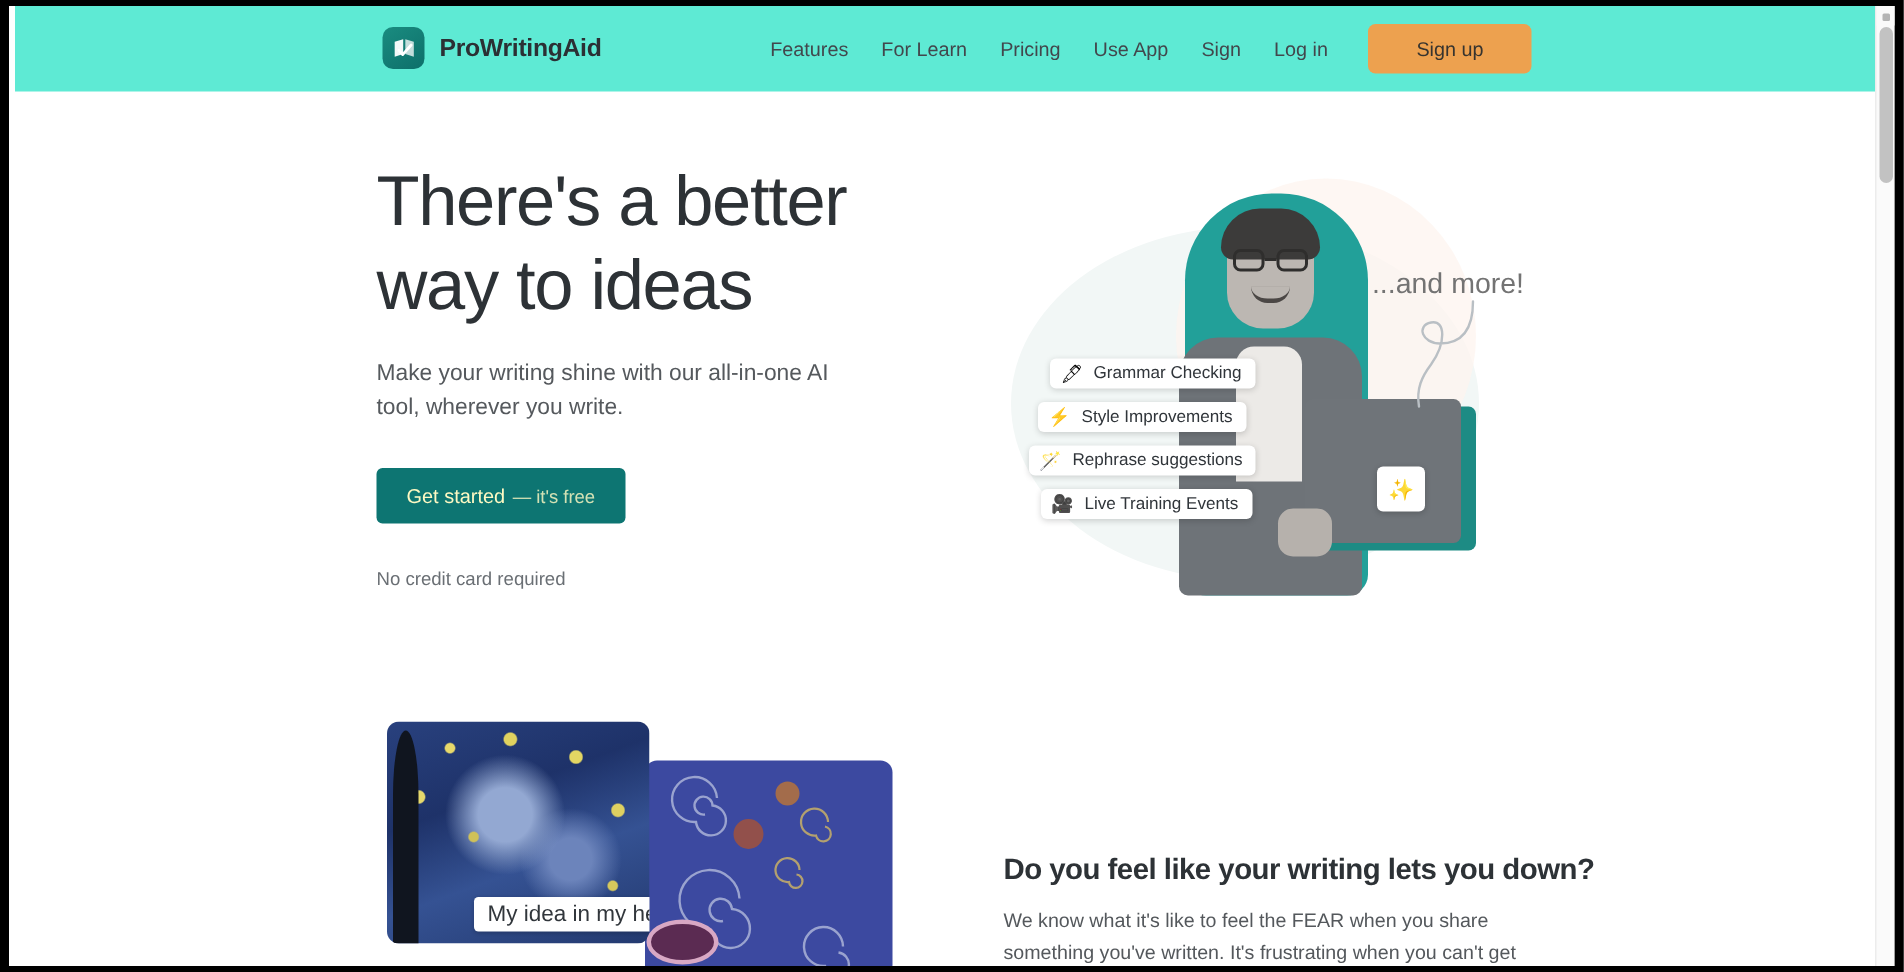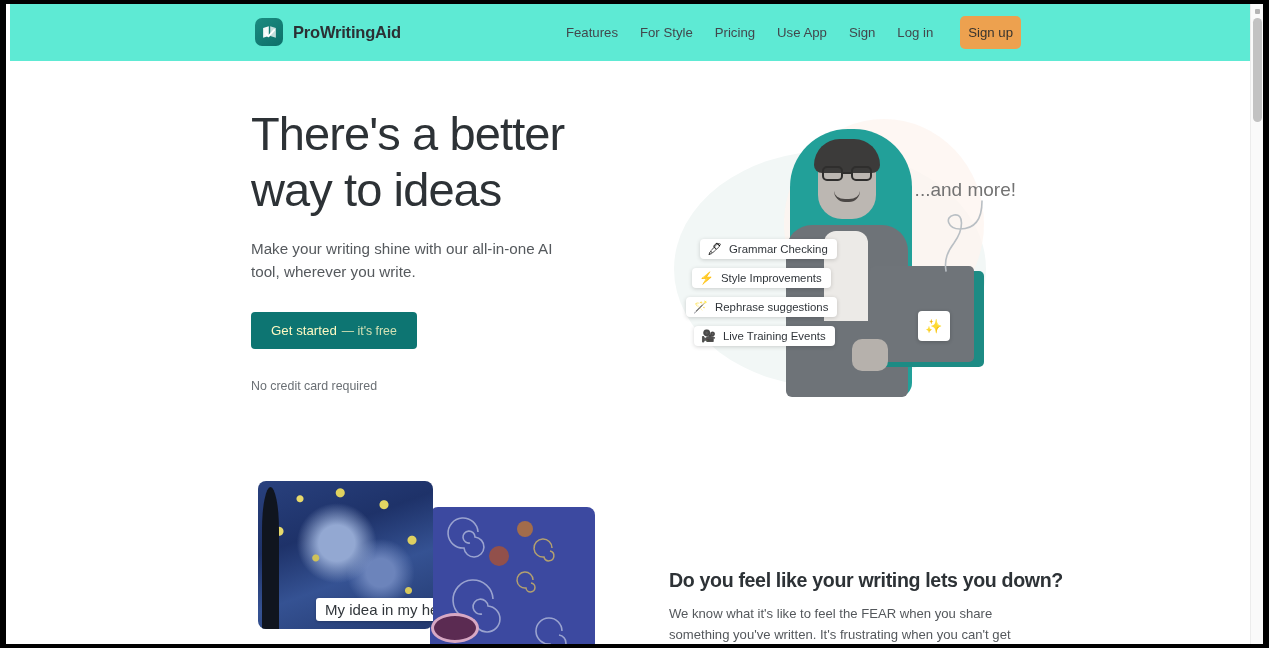--- a/index.html
+++ b/index.html
@@ -75,21 +75,21 @@
   .nav-link {
     font-size:13.2px; color:#42474c;
     padding:8px 11px; white-space:nowrap;
     text-decoration:none; cursor:pointer;
   }
   #signup-btn {
     margin-left:16px;
     background:#eda14f;
     color:#37342f;
     font-size:13.2px;
-    padding:9px 8px;
+    padding:9px 32px;
     border:none; border-radius:5px;
     font-family:"Liberation Sans", sans-serif;
     cursor:pointer; white-space:nowrap;
   }
 
   
   #hero { position:absolute; left:0; top:57px; width:1244px; height:420px; }
 
   #hero-left { position:absolute; left:245px; top:45px; width:390px; }
   #headline {
@@ -292,21 +292,21 @@
               <path d="M3 5.5 L11 3 L11 17 L3 19.5 Z" fill="#ffffff" opacity="0.95"></path>
               <path d="M13 3 L21 5.5 L21 19.5 L13 17 Z" fill="#ffffff" opacity="0.75"></path>
               <path d="M7 13.5 L10.5 17.5 L18.5 8.5" stroke="#ffffff" stroke-width="2.6" fill="none" stroke-linecap="round" stroke-linejoin="round"></path>
             </svg>
           </div>
           <span id="brand-name">ProWritingAid</span>
         </div>
 
         <div id="nav">
           <a class="nav-link">Features</a>
-          <a class="nav-link">For Style</a>
+          <a class="nav-link">For Learn</a>
           <a class="nav-link">Pricing</a>
           <a class="nav-link">Use App</a>
           <a class="nav-link">Sign</a>
           <a class="nav-link">Log in</a>
           <button id="signup-btn">Sign up</button>
         </div>
 
       </div>
 
       <div id="hero">

